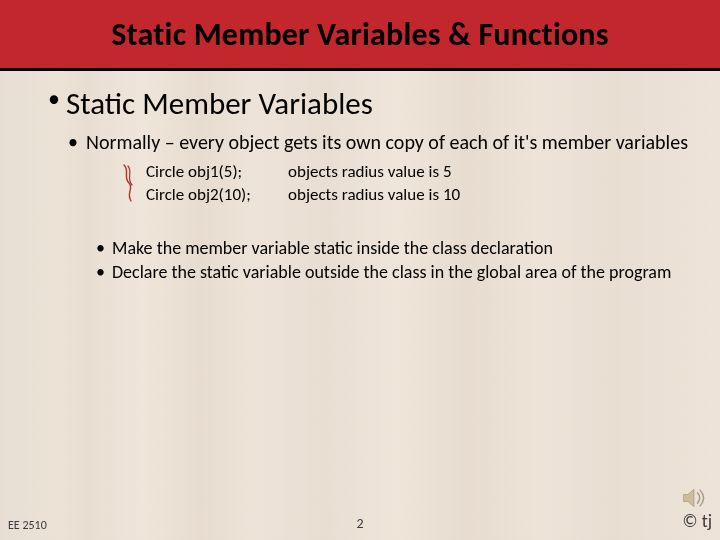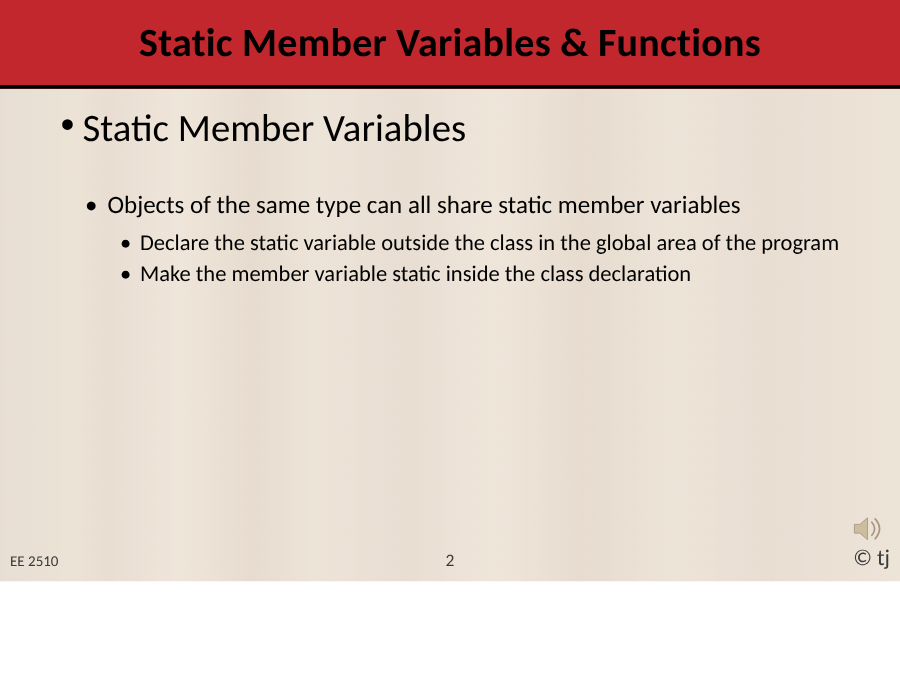--- a/index.html
+++ b/index.html
@@ -7,21 +7,21 @@
     padding: 0;
     width: 720px;
     height: 540px;
     overflow: hidden;
     font-family: Calibri, "Segoe UI", Arial, sans-serif;
     color: #000;
   }
   .slide {
     position: relative;
     width: 720px;
-    height: 465px;
+    height: 540px;
     background:
       linear-gradient(90deg,
         rgba(230,220,210,0.95) 0%, rgba(235,225,212,0.95) 8%,
         rgba(232,220,208,0.95) 12%, rgba(238,228,216,0.95) 20%,
         rgba(230,218,205,0.95) 28%, rgba(236,226,214,0.95) 35%,
         rgba(232,220,208,0.95) 45%, rgba(238,228,216,0.95) 55%,
         rgba(230,218,205,0.95) 65%, rgba(236,226,214,0.95) 75%,
         rgba(232,220,208,0.95) 85%, rgba(236,226,214,0.95) 100%),
       repeating-linear-gradient(0deg,
         rgba(200,180,160,0.08) 0px, rgba(200,180,160,0.08) 2px,
@@ -156,33 +156,47 @@
   <div class="title-bar">
     <div class="title-text">Static Member Variables &amp; Functions</div>
   </div>
 
   <div class="content">
 
     <div class="b1">
       <span>Static Member Variables</span>
     </div>
 
-
+    <div class="b2">
+      <span>Normally – every object gets its own copy of each of it's member variables</span>
+    </div>
+
+    <div class="code-block">
+      <svg class="scribble" viewBox="0 0 22 40">
+        <path d="M4 2 C 10 8, 3 14, 9 20 C 14 25, 6 30, 11 38" stroke="#b03030" stroke-width="1.4" fill="none" stroke-linecap="round"></path>
+        <path d="M8 3 C 13 9, 6 15, 12 22" stroke="#b03030" stroke-width="1.2" fill="none" stroke-linecap="round"></path>
+      </svg>
+      <div class="code-row">
+        <span class="code-col1">Circle obj1(5);</span>
+        <span>objects radius value is 5</span>
+      </div>
+      <div class="code-row">
+        <span class="code-col1">Circle obj2(10);</span>
+        <span>objects radius value is 10</span>
+      </div>
+    </div>
 
     <div class="gap"></div>
 
-    <div class="b2">
-      <span>Objects of the same type can all share static member variables</span>
-    </div>
-
+
+    <div class="b3">
+      <span>Make the member variable static inside the class declaration</span>
+    </div>
     <div class="b3">
       <span>Declare the static variable outside the class in the global area of the program</span>
-    </div>
-    <div class="b3">
-      <span>Make the member variable static inside the class declaration</span>
     </div>
 
   </div>
 
   <svg class="sound-icon" viewBox="0 0 32 32">
     <path d="M4 12 h5 l7 -6 v20 l-7 -6 h-5 z" fill="#bfae88" stroke="#8a7b5a" stroke-width="0.8"></path>
     <path d="M20 10 q5 6 0 12" fill="none" stroke="#8a7b5a" stroke-width="1.6" stroke-linecap="round"></path>
     <path d="M23 7 q8 9 0 18" fill="none" stroke="#8a7b5a" stroke-width="1.6" stroke-linecap="round"></path>
   </svg>
 

